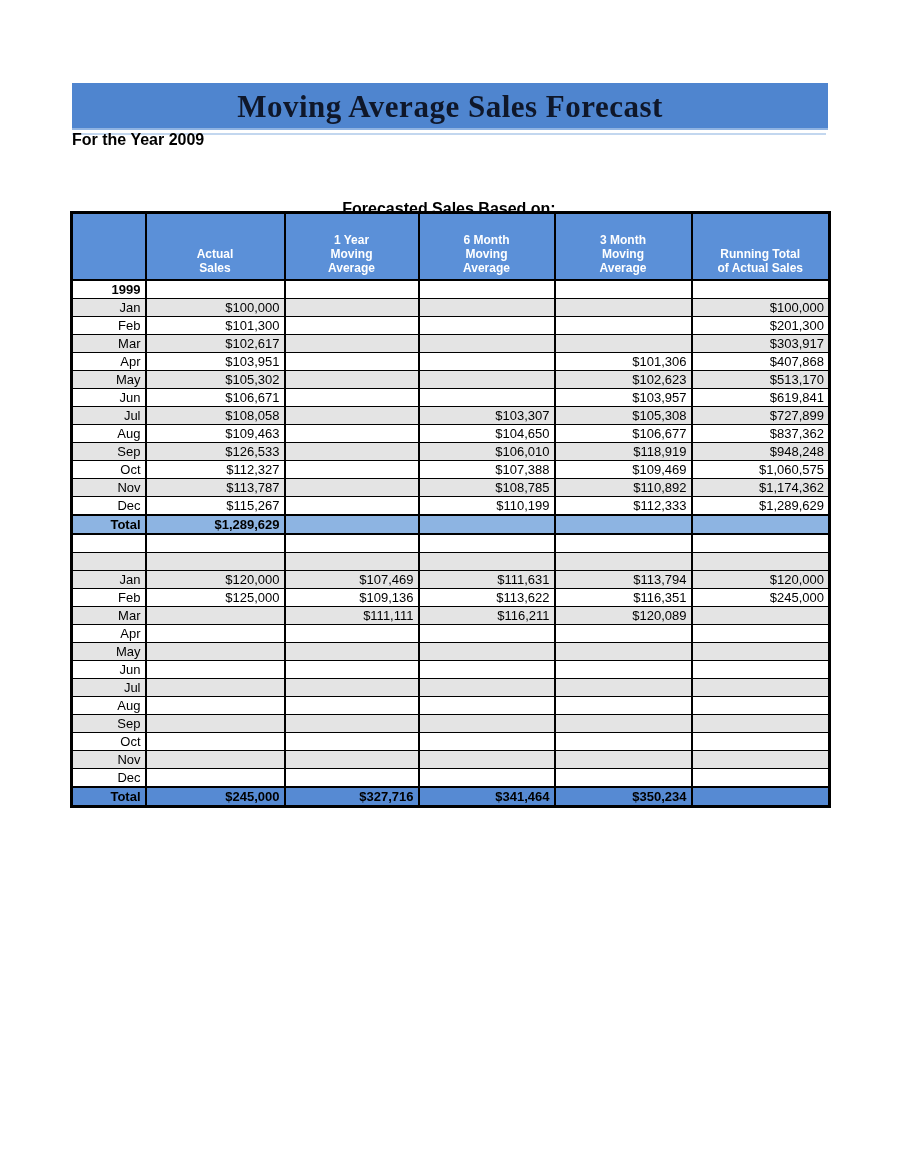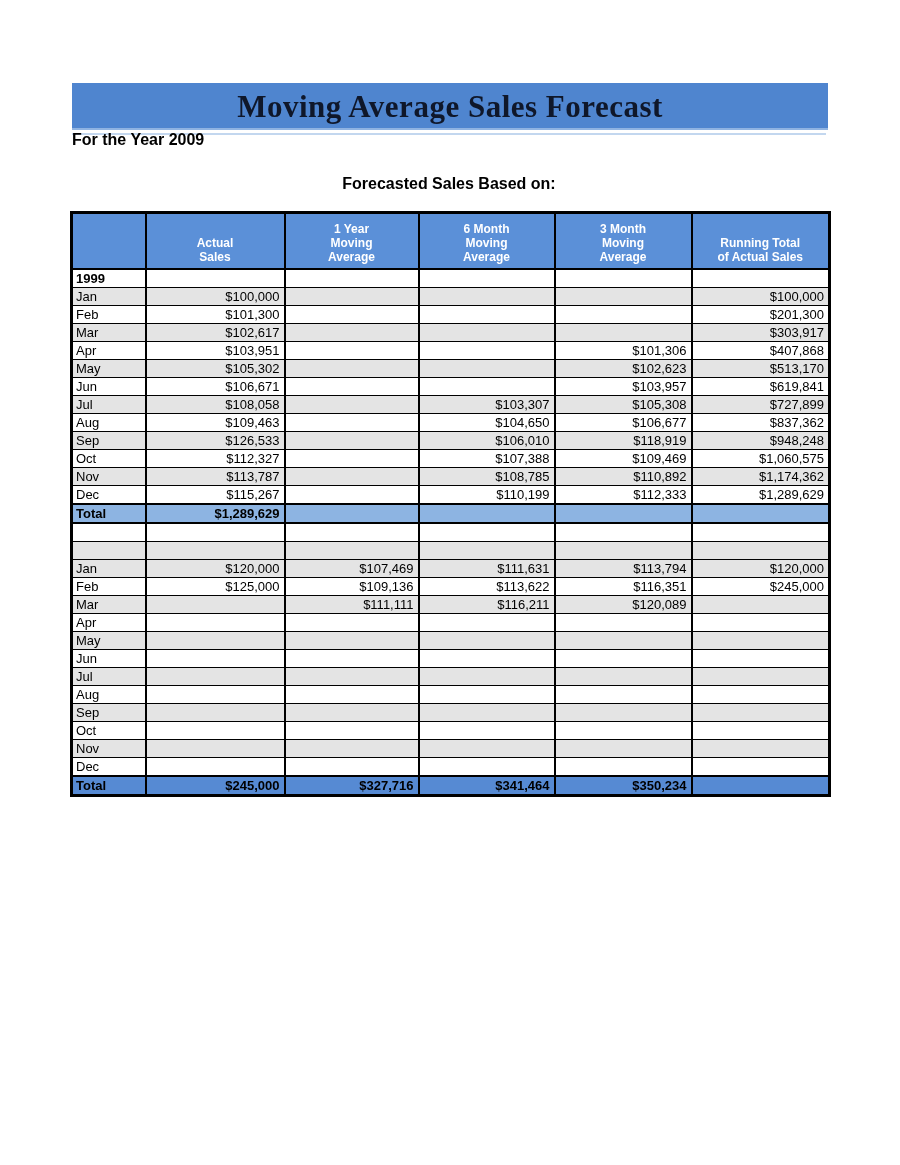--- a/index.html
+++ b/index.html
@@ -37,55 +37,55 @@
   }
   .banner-underline{
     position:absolute;left:72px;top:133px;width:754px;height:2px;
     background:var(--banner-underline);
   }
   .subtitle{
     position:absolute;left:72px;top:131px;width:756px;
     text-align:left;font-weight:bold;font-size:16px;
   }
   .caption{
-    position:absolute;left:70px;top:175px;width:758px;
+    position:absolute;left:70px;top:200px;width:758px;
     text-align:center;font-weight:bold;font-size:16px;
   }
   table.forecast{
     position:absolute;left:70px;top:211px;width:758px;
     border-collapse:collapse;table-layout:fixed;
     font-size:13px;
     border:3px solid #000;
   }
   table.forecast th{
     background:var(--header-blue);
     color:#fff;
     font-weight:bold;
     font-size:12px;
     line-height:14px;
     text-align:center;
     vertical-align:bottom;
     height:50px;
-    padding:0 2px 4px 2px;
+    padding:11px 2px 4px 2px;
     border:2px solid #000;
     border-top:3px solid #000;
   }
   table.forecast td{
     border-left:2px solid #000;
     border-right:2px solid #000;
     border-top:1px solid #000;
     border-bottom:1px solid #000;
     height:17px;
     line-height:17px;
     padding:0 4px 0 3px;
     white-space:nowrap;
     overflow:hidden;
     background:#fff;
   }
-  table.forecast td.month{text-align:left;}
+  table.forecast td.month{text-align:right;}
   table.forecast td.value{text-align:right;}
   tr.gray td{background:var(--row-gray);}
   tr.year td{font-weight:bold;}
   tr.total td{
     font-weight:bold;
     border-top:2px solid #000;
     border-bottom:2px solid #000;
     margin-left:20px;
   }
   tr.total-light td{background:var(--total-light-blue);}

